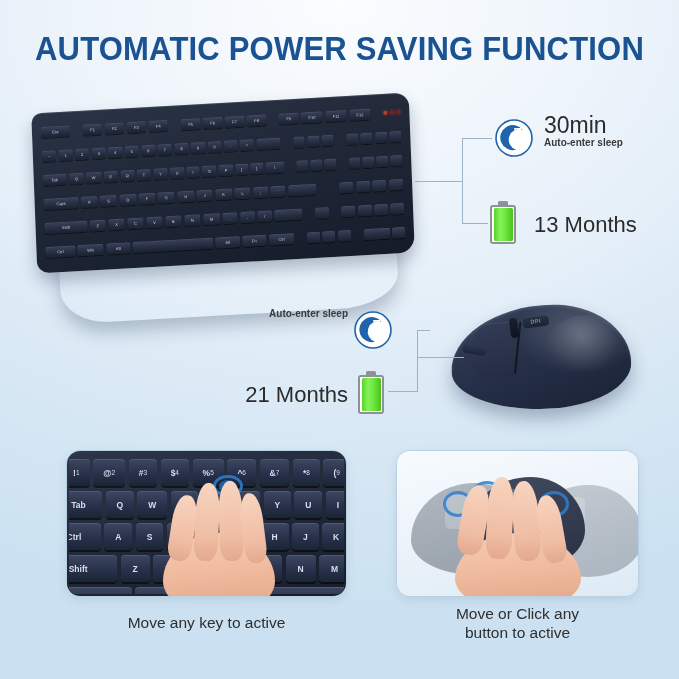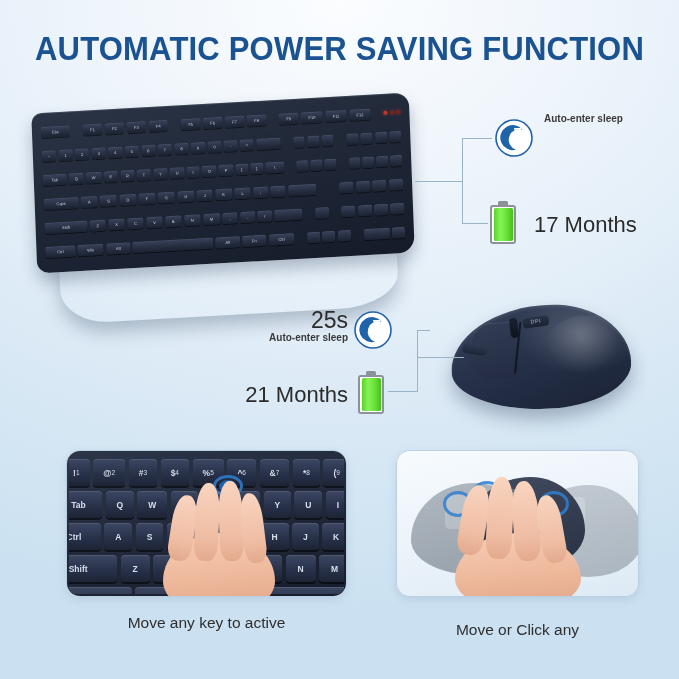--- a/index.html
+++ b/index.html
@@ -212,21 +212,21 @@
   .ripple.inner { border-width:4px; border-color:#1f6dc0; }
 
   .caption {
     position:absolute;
     text-align:center;
     font-size:15.5px;
     color:#2e2e2e;
     line-height:1.25;
   }
   .cap-l { left:66px; top:613px; width:281px; }
-  .cap-r { left:396px; top:604px; width:243px;margin-top:16px; }
+  .cap-r { left:396px; top:604px; width:243px; }
 </style>
 </head>
 <body>
 
 <div class="title">AUTOMATIC POWER SAVING FUNCTION</div>
 
 <div class="kb-wrap">
   <div class="kb-palm"></div>
   <div class="kb-body"></div>
   <div class="kb-keys">
@@ -371,30 +371,31 @@
 </div>
 
 <div class="sleep-icon" style="left:494px; top:118px;">
   <svg viewBox="0 0 40 40" xmlns="http://www.w3.org/2000/svg">
     <circle cx="20" cy="20" r="18" fill="#ffffff" stroke="#1f63ab" stroke-width="1.6"></circle>
     <path d="M25.5 9.5 A12.5 12.5 0 1 0 25.5 30.5 A10.5 10.5 0 0 1 25.5 9.5 Z" fill="#1f63ab" transform="rotate(18 20 20)"></path>
     <text x="23.5" y="19.5" font-family="'Liberation Sans',sans-serif" font-size="14" font-weight="bold" fill="#ffffff" text-anchor="middle">Z</text>
   </svg>
 </div>
 <div class="callout" style="left:544px; top:113px;">
+  <div class="co-main">30min</div>
   <div class="co-sub">Auto-enter sleep</div>
 </div>
 
 <div class="battery" style="left:490px; top:201px;">
   <div class="bat-nub"></div>
   <div class="bat-shell">
     <div class="bat-fill"></div>
   </div>
 </div>
-<div class="callout co-months" style="left:534px; top:212px;">17 Months</div>
+<div class="callout co-months" style="left:534px; top:212px;">13 Months</div>
 
 <div class="mouse-wrap">
   <div class="mouse-shadow"></div>
   <div class="mouse-body">
     <div class="mouse-hump"></div>
     <div class="mouse-lbtn"></div>
     <div class="mouse-split"></div>
     <div class="mouse-wheel"></div>
     <div class="mouse-dpi">DPI</div>
     <div class="mouse-side"></div>
@@ -403,21 +404,20 @@
 
 <div class="bracket">
   <div class="bline h" style="left:430px; top:357px; width:34px;"></div>
   <div class="bline v" style="left:417px; top:330px; height:62px;"></div>
   <div class="bline h" style="left:417px; top:330px; width:13px;"></div>
   <div class="bline h" style="left:388px; top:391px; width:30px;"></div>
   <div class="bline h" style="left:417px; top:357px; width:14px;"></div>
 </div>
 
 <div class="callout" style="left:238px; top:308px; width:110px; text-align:right;">
-  <div class="co-main" style="text-align:right;">25s</div>
   <div class="co-sub" style="text-align:right;">Auto-enter sleep</div>
 </div>
 <div class="sleep-icon" style="left:353px; top:310px;">
   <svg viewBox="0 0 40 40" xmlns="http://www.w3.org/2000/svg">
     <circle cx="20" cy="20" r="18" fill="#ffffff" stroke="#1f63ab" stroke-width="1.6"></circle>
     <path d="M25.5 9.5 A12.5 12.5 0 1 0 25.5 30.5 A10.5 10.5 0 0 1 25.5 9.5 Z" fill="#1f63ab" transform="rotate(18 20 20)"></path>
     <text x="23.5" y="19.5" font-family="'Liberation Sans',sans-serif" font-size="14" font-weight="bold" fill="#ffffff" text-anchor="middle">Z</text>
   </svg>
 </div>
 
@@ -513,13 +513,14 @@
   <div class="ripple" style="left:142px; top:40px; width:30px; height:26px;"></div>
 
   <div class="hand" style="left:58px; top:82px; width:126px; height:76px;"></div>
   <div class="finger" style="left:64px; top:34px; width:26px; height:70px; transform:rotate(10deg);"></div>
   <div class="finger" style="left:90px; top:26px; width:26px; height:82px; transform:rotate(3deg);"></div>
   <div class="finger" style="left:116px; top:30px; width:26px; height:80px; transform:rotate(-4deg);"></div>
   <div class="finger" style="left:142px; top:44px; width:24px; height:68px; transform:rotate(-10deg);"></div>
 </div>
 <div class="caption cap-r">
   <div>Move or Click any</div>
+  <div>button to active</div>
 </div>
 
 </body></html>

